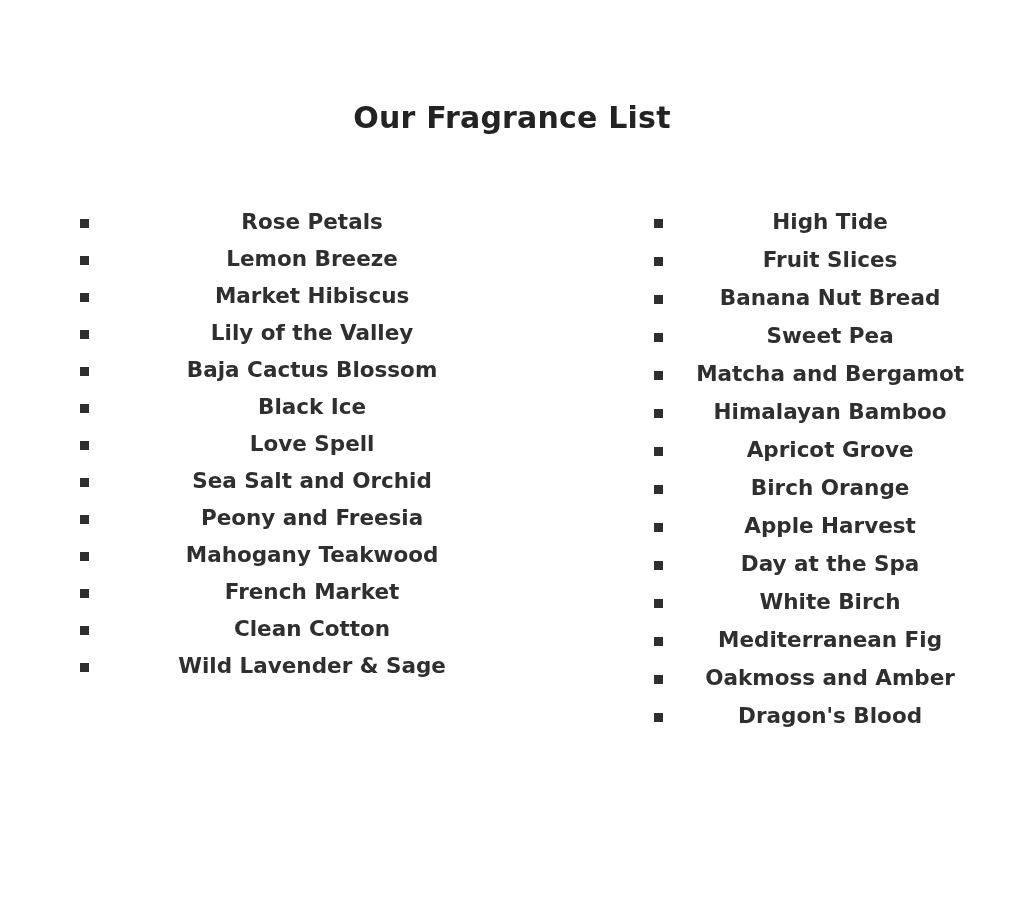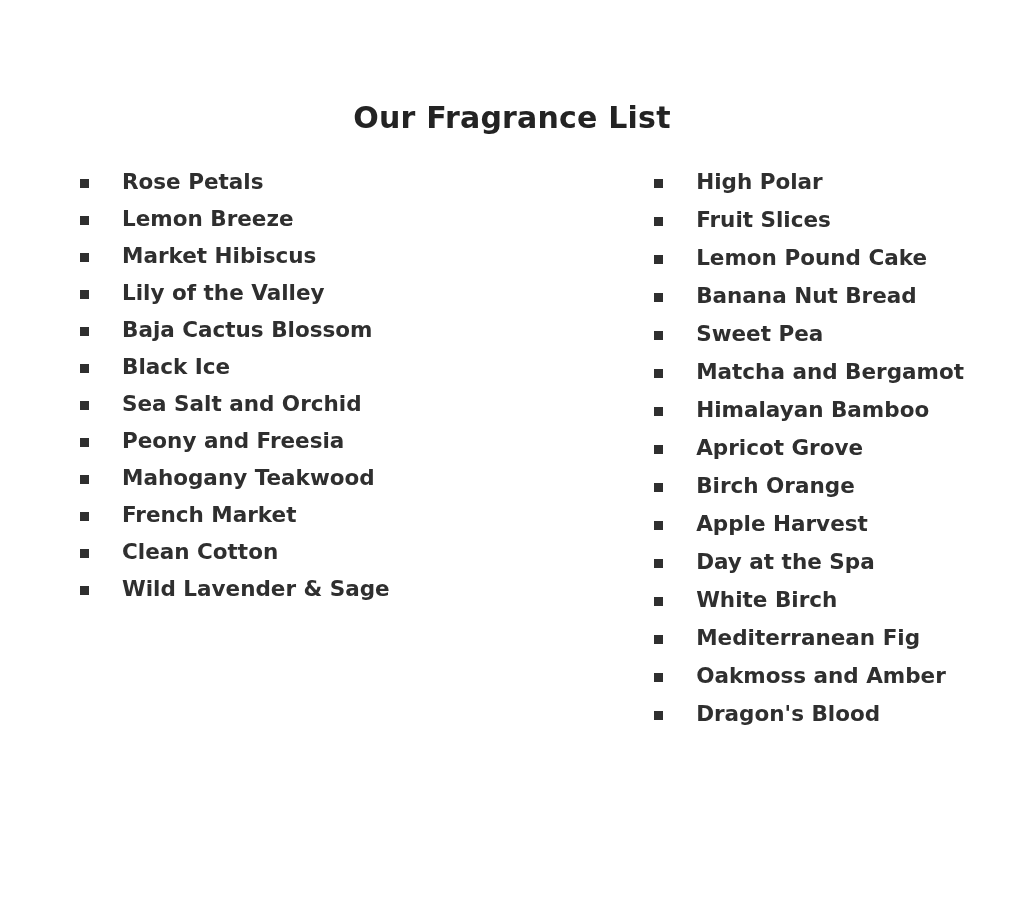--- a/index.html
+++ b/index.html
@@ -25,23 +25,24 @@
     font-size: 30px;
     font-weight: 800;
     color: #232323;
     letter-spacing: 0.2px;
     margin: 0;
     padding-top: 100px;
     font-family: "DejaVu Sans", "Liberation Sans", sans-serif;
   }
   .columns {
     display: flex;
-    margin-top: 36px;
+    margin-top: 76px;
     padding: 0 60px 0 60px;
     box-sizing: border-box;
+    text-align: center;
   }
   .col {
     flex: 1 1 50%;
     box-sizing: border-box;
   }
   .col-left {
     padding-left: 20px;
   }
   .col-right {
     padding-left: 152px;
@@ -84,35 +85,36 @@
   <div class="columns">
 
     <div class="col col-left">
       <ul class="frag-list">
         <li><span class="bullet"></span><span>Rose Petals</span></li>
         <li><span class="bullet"></span><span>Lemon Breeze</span></li>
         <li><span class="bullet"></span><span>Market Hibiscus</span></li>
         <li><span class="bullet"></span><span>Lily of the Valley</span></li>
         <li><span class="bullet"></span><span>Baja Cactus Blossom</span></li>
         <li><span class="bullet"></span><span>Black Ice</span></li>
+        <li><span class="bullet"></span><span>Love Spell</span></li>
         <li><span class="bullet"></span><span>Sea Salt and Orchid</span></li>
         <li><span class="bullet"></span><span>Peony and Freesia</span></li>
         <li><span class="bullet"></span></li>
         <li><span class="bullet"></span><span>Mahogany Teakwood</span></li>
         <li><span class="bullet"></span><span>French Market</span></li>
         <li><span class="bullet"></span><span>Clean Cotton</span></li>
         <li><span class="bullet"></span><span>Wild Lavender &amp; Sage</span></li>
       </ul>
     </div>
 
     <div class="col col-right">
       <ul class="frag-list">
-        <li><span class="bullet"></span><span>High Polar</span></li>
+        <li><span class="bullet"></span><span>High Tide</span></li>
         <li><span class="bullet"></span><span>Fruit Slices</span></li>
-        <li><span class="bullet"></span><span>Lemon Pound Cake</span></li>
+        <li><span class="bullet"></span></li>
         <li><span class="bullet"></span><span>Banana Nut Bread</span></li>
         <li><span class="bullet"></span><span>Sweet Pea</span></li>
         <li><span class="bullet"></span><span>Matcha and Bergamot</span></li>
         <li><span class="bullet"></span><span>Himalayan Bamboo</span></li>
         <li><span class="bullet"></span><span>Apricot Grove</span></li>
         <li><span class="bullet"></span><span>Birch Orange</span></li>
         <li><span class="bullet"></span><span>Apple Harvest</span></li>
         <li><span class="bullet"></span><span>Day at the Spa</span></li>
         <li><span class="bullet"></span><span>White Birch</span></li>
         <li><span class="bullet"></span><span>Mediterranean Fig</span></li>

